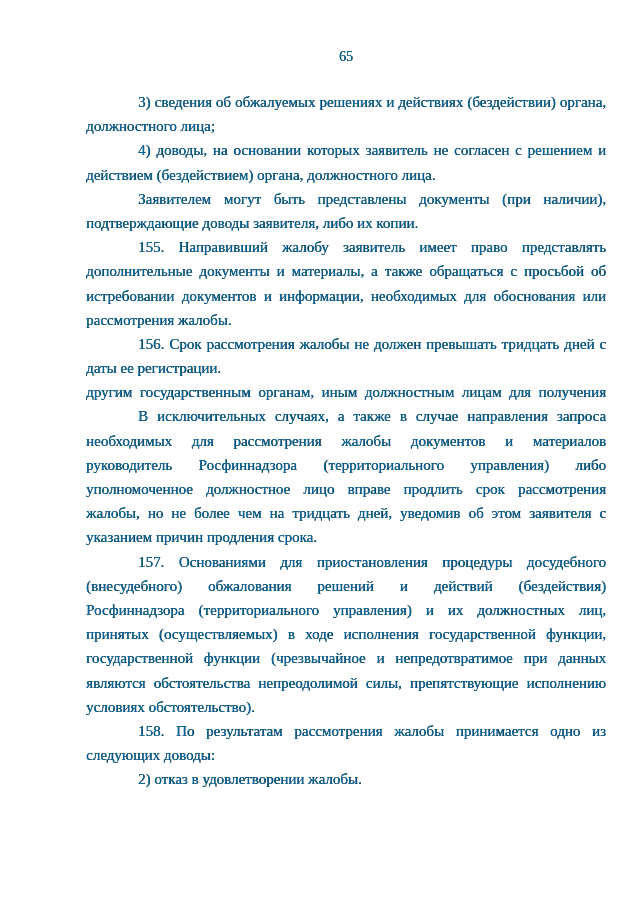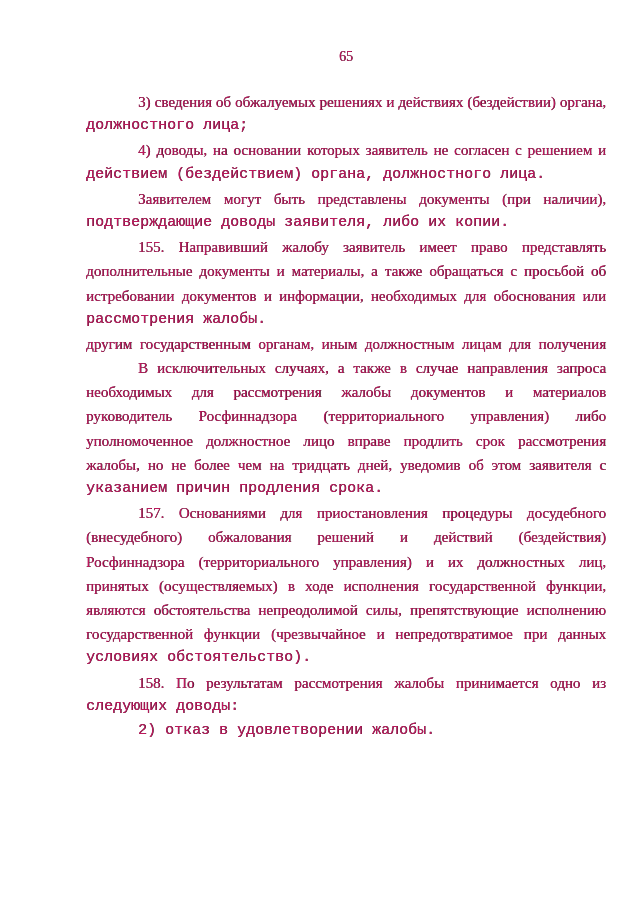--- a/index.html
+++ b/index.html
@@ -7,21 +7,21 @@
     padding: 0;
     background: #ffffff;
   }
   .page {
     position: relative;
     width: 640px;
     height: 905px;
     background: #ffffff;
     overflow: hidden;
     font-family: "Liberation Serif", "DejaVu Serif", serif;
-    color: #be185d;
+    color: #0369a1;
   }
   .page-number {
     position: absolute;
     top: 48px;
     left: 86px;
     width: 520px;
     text-align: center;
     font-size: 14px;
     line-height: 18px;
     text-shadow: 0.3px 0 0 #151515;
@@ -45,21 +45,20 @@
     
     text-align-last: justify;
     white-space: nowrap;
     overflow: visible;
   }
   .line.first {
     padding-left: 52px;
   }
   .line.last {
     text-align-last: left;
-    font-family: Liberation Mono, monospace;
   }
 </style>
 </head>
 <body>
 
 <div class="page">
   <div class="page-number">65</div>
   <div class="doc-body" id="doc-body">
       <div class="paragraph">
         <div class="line first">3) сведения об обжалуемых решениях и действиях (бездействии) органа,</div>
@@ -73,35 +72,39 @@
         <div class="line first">Заявителем могут быть представлены документы (при наличии),</div>
         <div class="line last">подтверждающие доводы заявителя, либо их копии.</div>
       </div>
       <div class="paragraph">
         <div class="line first">155. Направивший жалобу заявитель имеет право представлять</div>
         <div class="line">дополнительные документы и материалы, а также обращаться с просьбой об</div>
         <div class="line">истребовании документов и информации, необходимых для обоснования или</div>
         <div class="line last">рассмотрения жалобы.</div>
       </div>
       <div class="paragraph">
+        <div class="line first">156. Срок рассмотрения жалобы не должен превышать тридцать дней с</div>
+        <div class="line last">даты ее регистрации.</div>
+      </div>
+      <div class="paragraph">
         <div class="line">другим государственным органам, иным должностным лицам для получения</div>
         <div class="line first">В исключительных случаях, а также в случае направления запроса</div>
         <div class="line">необходимых для рассмотрения жалобы документов и материалов</div>
         <div class="line">руководитель Росфиннадзора (территориального управления) либо</div>
         <div class="line">уполномоченное должностное лицо вправе продлить срок рассмотрения</div>
         <div class="line">жалобы, но не более чем на тридцать дней, уведомив об этом заявителя с</div>
         <div class="line last">указанием причин продления срока.</div>
       </div>
       <div class="paragraph">
         <div class="line first">157. Основаниями для приостановления процедуры досудебного</div>
         <div class="line">(внесудебного) обжалования решений и действий (бездействия)</div>
         <div class="line">Росфиннадзора (территориального управления) и их должностных лиц,</div>
         <div class="line">принятых (осуществляемых) в ходе исполнения государственной функции,</div>
+        <div class="line">государственной функции (чрезвычайное и непредотвратимое при данных</div>
         <div class="line">являются обстоятельства непреодолимой силы, препятствующие исполнению</div>
-        <div class="line">государственной функции (чрезвычайное и непредотвратимое при данных</div>
         <div class="line last">условиях обстоятельство).</div>
       </div>
       <div class="paragraph">
         <div class="line first">158. По результатам рассмотрения жалобы принимается одно из</div>
         <div class="line last">следующих доводы:</div>
       </div>
       <div class="paragraph">
         <div class="line first last">2) отказ в удовлетворении жалобы.</div>
       </div>
     </div>

